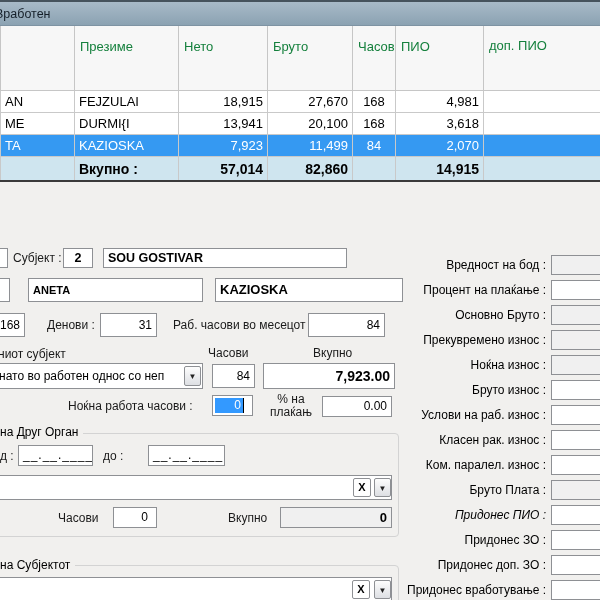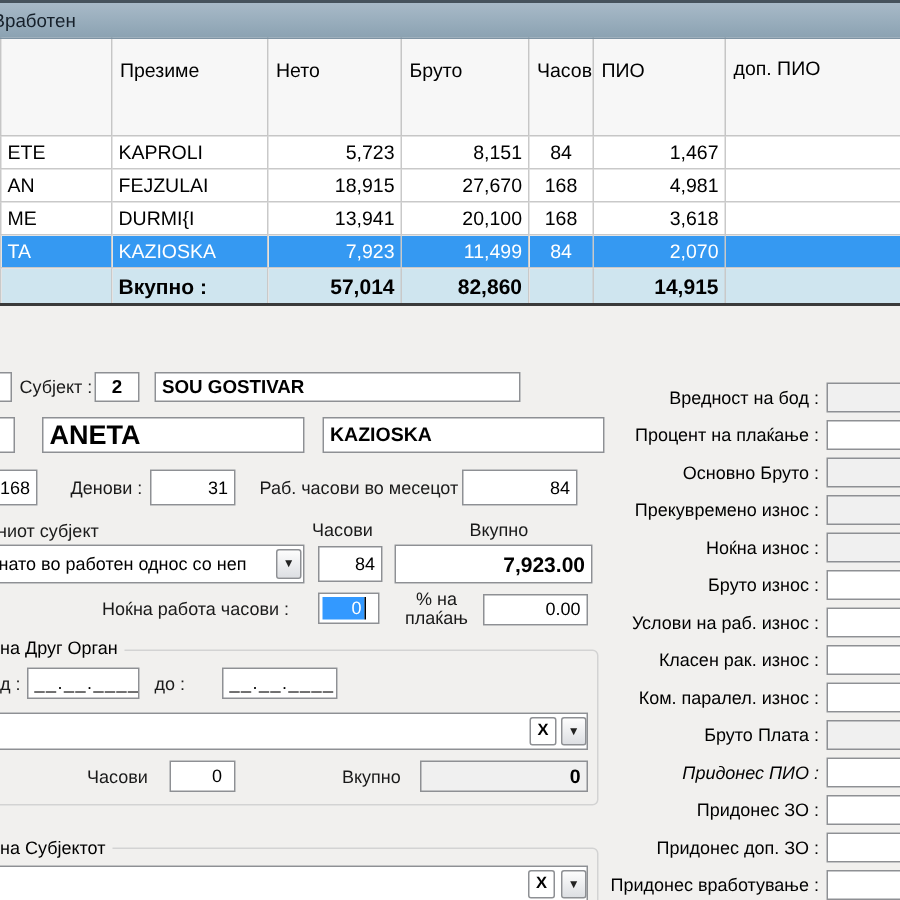--- a/index.html
+++ b/index.html
@@ -27,21 +27,21 @@
   .arrow-glyph{font-size:8px; line-height:17px; color:#222;}
   
   #grid{position:absolute; left:0; top:12; width:600px;}
   #grid table{
     border-collapse:collapse; table-layout:fixed; width:600px;
     border-top:2px solid #3A3A3A; border-bottom:2px solid #3A3A3A;
     background:#fff; font-size:13px;
   }
   #grid th{
     background:#F7F7F7; border:1px solid #C6C6C6; font-weight:normal;
-    color:#000000; text-align:left; padding:18px 5px; height:52px;
+    color:#15803d; text-align:left; padding:18px 5px; height:52px;
     vertical-align:middle; overflow:hidden;
   }
   #grid td{
     border:1px solid #C9C9C9; padding:2px 4px; height:17px;
     overflow:hidden; white-space:nowrap; background:#fff;
   }
   #grid td.num{text-align:right;}
   #grid td.ctr{text-align:center;}
   #grid tr.selected td{background:#3599F2; color:#fff;}
   #grid tr.total td{background:#CFE5EF; font-weight:bold; font-size:14px; height:19px;}
@@ -86,29 +86,20 @@
           <th>Презиме</th>
           <th>Нето</th>
           <th>Бруто</th>
           <th>Часов</th>
           <th>ПИО</th>
           <th style="white-space:normal; line-height:1.15;">доп. ПИО</th>
         </tr>
       </thead>
       <tbody>
         <tr>
-          <td>ETE</td>
-          <td>KAPROLI</td>
-          <td class="num">5,723</td>
-          <td class="num">8,151</td>
-          <td class="ctr">84</td>
-          <td class="num">1,467</td>
-          <td></td>
-        </tr>
-        <tr>
           <td>AN</td>
           <td>FEJZULAI</td>
           <td class="num">18,915</td>
           <td class="num">27,670</td>
           <td class="ctr">168</td>
           <td class="num">4,981</td>
           <td></td>
         </tr>
         <tr>
           <td>ME</td>
@@ -144,21 +135,21 @@
   <div id="section-bar">
     <span>Вработен</span>
   </div>
 
   <div class="field" style="left:-14px; top:248px; width:22px; height:20px;"></div>
   <span class="lbl" style="left:13px; top:251px;">Субјект :</span>
   <div class="field bold" style="left:63px; top:248px; width:30px; height:20px; text-align:center; font-size:12.5px;">2</div>
   <div class="field bold" style="left:103px; top:248px; width:244px; height:20px; font-size:12.5px;">SOU GOSTIVAR</div>
 
   <div class="field" style="left:-14px; top:278px; width:24px; height:24px;"></div>
-  <div class="field bold" style="left:28px; top:278px; width:175px; height:24px; font-size:18px; line-height:18px;">ANETA</div>
+  <div class="field bold" style="left:28px; top:278px; width:175px; height:24px; font-size:11px; line-height:18px;">ANETA</div>
   <div class="field bold" style="left:215px; top:278px; width:188px; height:24px; font-size:13px; line-height:18px;">KAZIOSKA</div>
 
   <div class="field num" style="left:-20px; top:313px; width:45px; height:24px; line-height:18px;">168</div>
   <span class="lbl" style="left:47px; top:318px;">Денови :</span>
   <div class="field num" style="left:100px; top:313px; width:57px; height:24px; line-height:18px;">31</div>
   <span class="lbl" style="left:173px; top:318px;">Раб. часови во месецот :</span>
   <div class="field num" style="left:308px; top:313px; width:77px; height:24px; line-height:18px;">84</div>
 
   <span class="lbl" style="left:-2px; top:347px;">ниот субјект</span>
   <span class="lbl" style="left:208px; top:346px;">Часови</span>

